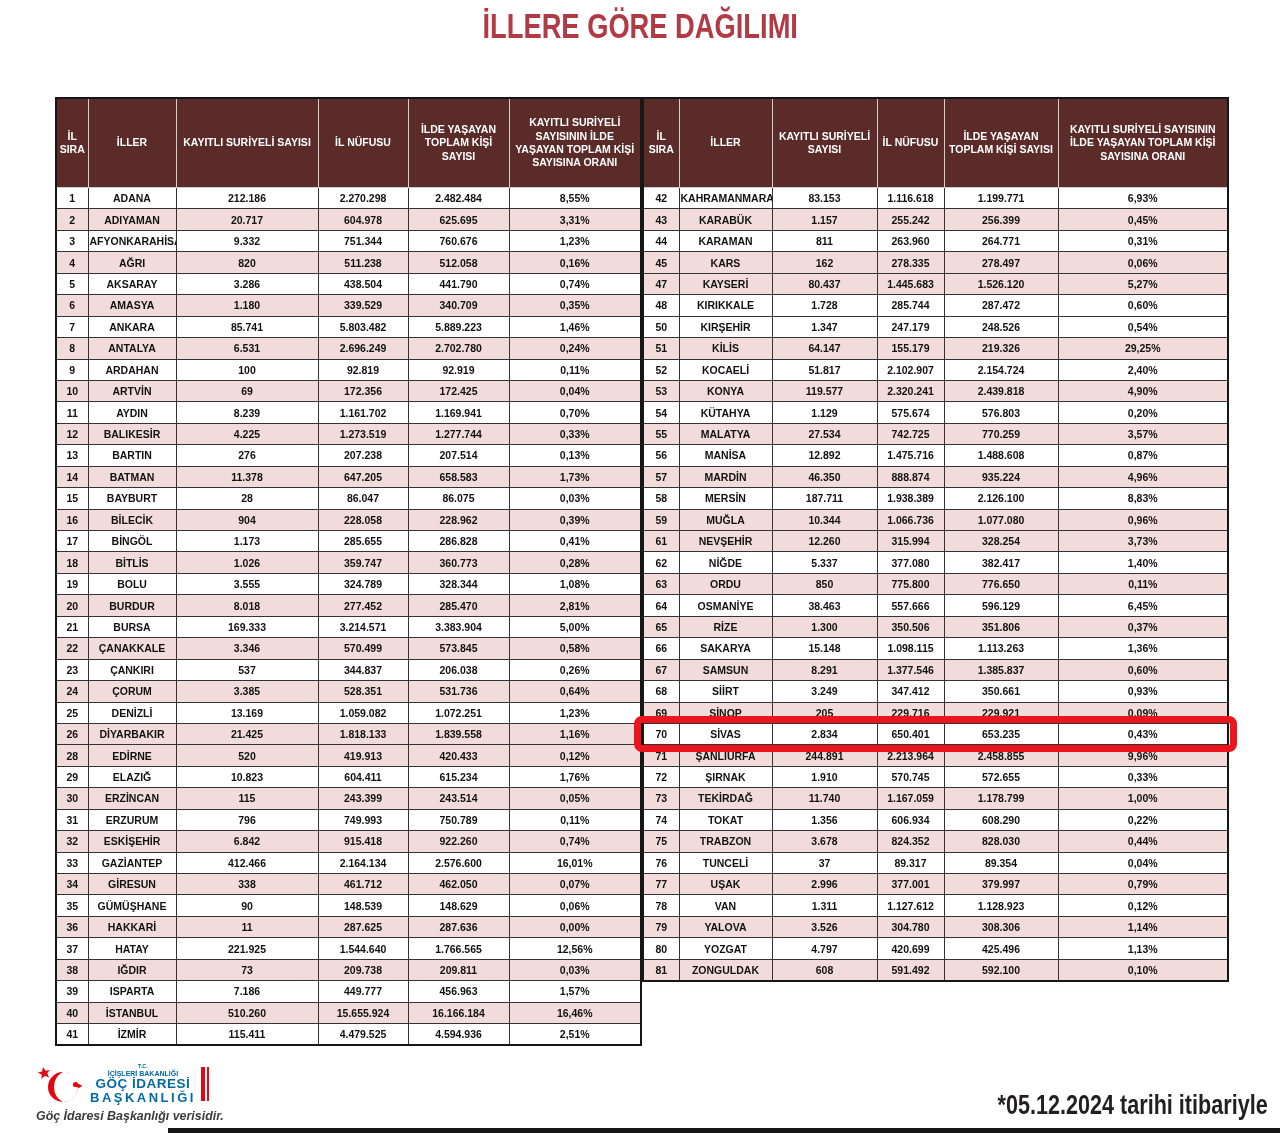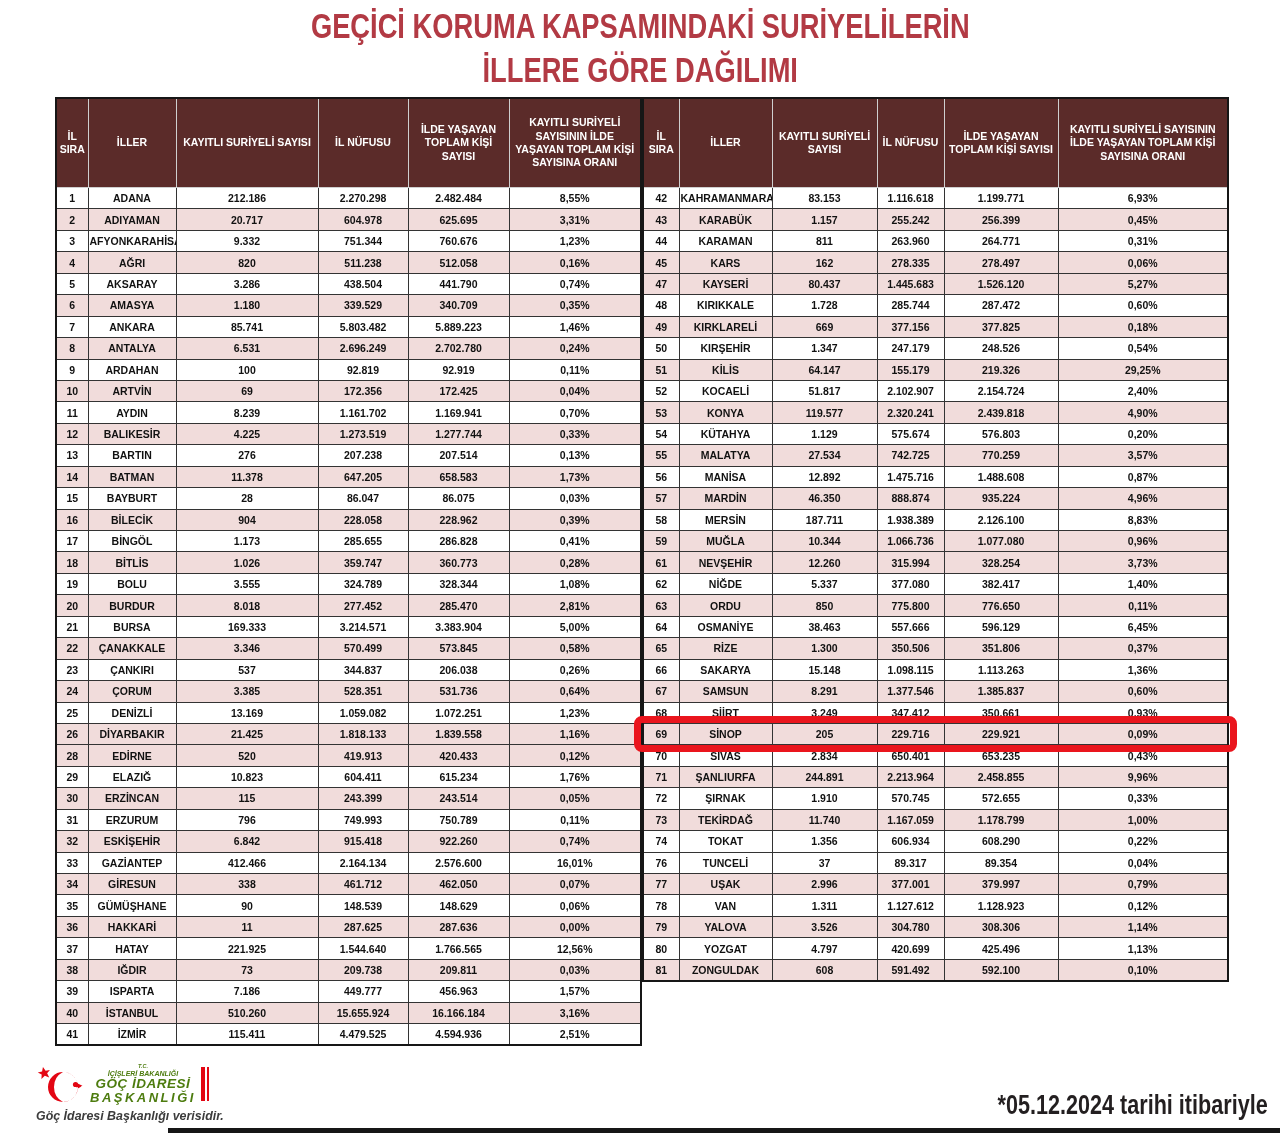--- a/index.html
+++ b/index.html
@@ -37,21 +37,21 @@
   .t-right col:nth-child(1){width:36px;} .t-right col:nth-child(2){width:93px;}
   .t-right col:nth-child(3){width:105px;}.t-right col:nth-child(4){width:67px;}
   .t-right col:nth-child(5){width:114px;}.t-right col:nth-child(6){width:170px;}
   
   #hl-box{
     position:absolute;border:7px solid #ea151d;border-radius:8px;
     pointer-events:none;box-sizing:border-box;z-index:5;
   }
   
   .footer-logo{position:absolute;left:36px;top:1064px;display:flex;align-items:flex-start;}
-  .logo-text{margin-left:4px;color:#4d7c0f;text-align:center;line-height:1.05;font-style:italic;}
+  .logo-text{margin-left:4px;color:#0369a1;text-align:center;line-height:1.05;}
   .logo-text .l1{font-size:5.5px;font-weight:bold;}
   .logo-text .l2{font-size:7px;font-weight:bold;}
   .logo-text .l3{font-size:13.5px;font-weight:bold;letter-spacing:0.5px;}
   .logo-text .l4{font-size:13px;font-weight:bold;letter-spacing:2.5px;}
   .logo-bars{display:flex;margin-left:5px;margin-top:3px;height:34px;}
   .logo-bars .b1{width:4px;background:#e30613;margin-right:2px;}
   .logo-bars .b2{width:2px;background:#e30613;}
   .logo-caption{
     position:absolute;left:36px;top:1108px;font-style:italic;font-weight:bold;
     color:#3c3c3c;font-size:13.5px;white-space:nowrap;
@@ -60,21 +60,20 @@
   .footnote{
     position:absolute;right:12px;top:1090px;color:#231f20;font-weight:bold;
     font-size:27px;white-space:nowrap;transform:scaleX(0.8);transform-origin:right center;
   }
   .bottom-bar{position:absolute;left:168px;right:0;bottom:0;height:5px;background:#161616;}
 </style>
 </head>
 <body>
 
 <div class="title">
-  <div><span class="tline">GEÇİCİ KORUMA KAPSAMINDAKİ SURİYELİLERİN</span></div>
   <div><span class="tline">İLLERE GÖRE DAĞILIMI</span></div>
 </div>
 
 <div class="tables">
   <table class="t-left">
     <colgroup>
         <col>
         <col>
         <col>
         <col>
@@ -395,21 +394,21 @@
           <td>449.777</td>
           <td>456.963</td>
           <td>1,57%</td>
         </tr>
         <tr class="stripe">
           <td>40</td>
           <td>İSTANBUL</td>
           <td>510.260</td>
           <td>15.655.924</td>
           <td>16.166.184</td>
-          <td>3,16%</td>
+          <td>16,46%</td>
         </tr>
         <tr>
           <td>41</td>
           <td>İZMİR</td>
           <td>115.411</td>
           <td>4.479.525</td>
           <td>4.594.936</td>
           <td>2,51%</td>
         </tr>
       </tbody>
@@ -474,28 +473,20 @@
           <td>1.526.120</td>
           <td>5,27%</td>
         </tr>
         <tr>
           <td>48</td>
           <td>KIRIKKALE</td>
           <td>1.728</td>
           <td>285.744</td>
           <td>287.472</td>
           <td>0,60%</td>
-        </tr>
-        <tr class="stripe">
-          <td>49</td>
-          <td>KIRKLARELİ</td>
-          <td>669</td>
-          <td>377.156</td>
-          <td>377.825</td>
-          <td>0,18%</td>
         </tr>
         <tr>
           <td>50</td>
           <td>KIRŞEHİR</td>
           <td>1.347</td>
           <td>247.179</td>
           <td>248.526</td>
           <td>0,54%</td>
         </tr>
         <tr class="stripe">
@@ -674,20 +665,28 @@
           <td>1.178.799</td>
           <td>1,00%</td>
         </tr>
         <tr>
           <td>74</td>
           <td>TOKAT</td>
           <td>1.356</td>
           <td>606.934</td>
           <td>608.290</td>
           <td>0,22%</td>
+        </tr>
+        <tr class="stripe">
+          <td>75</td>
+          <td>TRABZON</td>
+          <td>3.678</td>
+          <td>824.352</td>
+          <td>828.030</td>
+          <td>0,44%</td>
         </tr>
         <tr>
           <td>76</td>
           <td>TUNCELİ</td>
           <td>37</td>
           <td>89.317</td>
           <td>89.354</td>
           <td>0,04%</td>
         </tr>
         <tr class="stripe">

